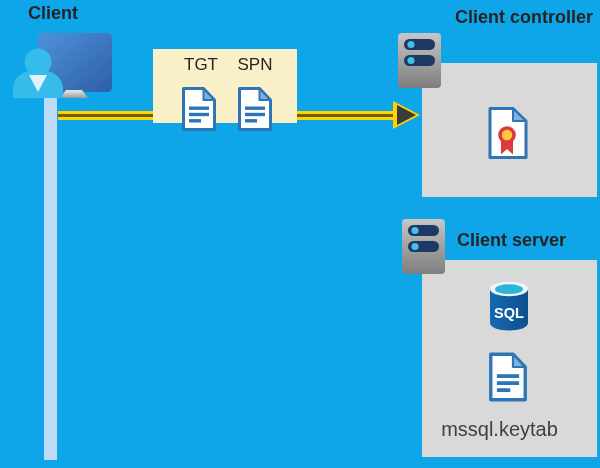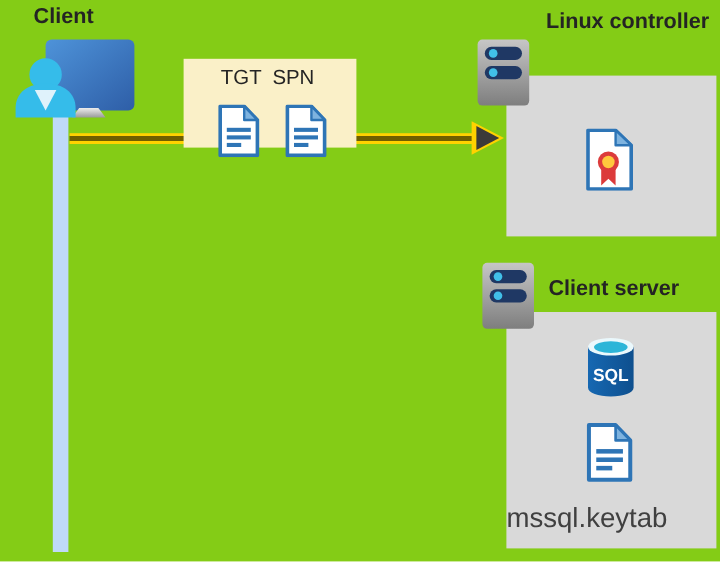--- a/index.html
+++ b/index.html
@@ -1,17 +1,17 @@
 <!DOCTYPE html>
 <html style="--highlight-box: #FAF0C8; --arrow-yellow: #FFD200; --arrow-core: #6E6000; --arrowhead-dark: #3B3B39; --client-line-blue: #BFDAF7; --container-gray: #D9D9D9; --doc-blue: #2E75B6; --doc-fold-blue: #7EB3DF; --server-bar-navy: #1F3864; --server-dot-cyan: #41C0E8; --person-cyan: #35BCEA; --person-collar: #DFF2FB; --monitor-blue-light: #4E93D9; --monitor-blue-dark: #2E5EA7; --sql-body-light: #1668B2; --sql-body-dark: #0E4F8E; --sql-top-cyan: #2CB5D8; --cert-ribbon-red: #DC3B3B; --cert-seal-yellow: #FFC83D; --text-dark: #242424; --text-gray: #404040;"><head>
 <meta charset="utf-8">
 <style>
   html,body{margin:0;padding:0;background:#fff;}
   .canvas{
-    position:relative;width:600px;height:468px;background:#84cc16;overflow:hidden;
+    position:relative;width:600px;height:468px;background:#0ea5e9;overflow:hidden;
     font-family:"Liberation Sans","DejaVu Sans",sans-serif;
   }
   .abs{position:absolute;}
   .label{font-weight:bold;font-size:18px;line-height:22px;color:var(--text-dark);}
   .label-sm{font-weight:normal;font-size:17px;color:var(--text-dark);}
 
   .client-label{left:0;top:2px;width:106px;text-align:center;z-index:3;}
   .client-line{left:44px;top:96px;width:13px;height:364px;background:var(--client-line-blue);z-index:1;}
   .client-icon{left:8px;top:26px;width:108px;height:74px;z-index:2;}
 
@@ -25,35 +25,35 @@
     border-top:14px solid transparent;border-bottom:14px solid transparent;
   }
   .arrowhead-inner{
     left:397px;top:105px;width:0;height:0;z-index:3;
     border-left:19px solid var(--arrowhead-dark);
     border-top:10px solid transparent;border-bottom:10px solid transparent;
   }
 
   .ticket-box{left:153px;top:49px;width:144px;height:74px;background:var(--highlight-box);z-index:2;}
   .tgt-label{position:absolute;left:20px;top:6px;width:56px;text-align:center;}
-  .spn-label{position:absolute;left:74px;top:6px;width:56px;text-align:left;}
+  .spn-label{position:absolute;left:74px;top:6px;width:56px;text-align:center;}
   .doc1{position:absolute;left:28px;top:38px;width:36px;height:44px;}
   .doc2{position:absolute;left:84px;top:38px;width:36px;height:44px;}
 
   .dc-box{left:422px;top:63px;width:175px;height:134px;background:var(--container-gray);z-index:1;}
   .dc-server{left:397px;top:32px;width:45px;height:57px;z-index:2;}
   .dc-label{left:455px;top:6px;width:142px;z-index:3;}
   .cert-icon{left:488px;top:107px;width:40px;height:52px;z-index:2;}
 
   .lx-box{left:422px;top:260px;width:175px;height:197px;background:var(--container-gray);z-index:1;}
   .lx-server{left:401px;top:218px;width:45px;height:57px;z-index:2;}
   .lx-label{left:457px;top:229px;width:142px;white-space:nowrap;z-index:3;}
   .sql-icon{left:489px;top:281px;width:40px;height:50px;z-index:2;}
   .doc3{left:488px;top:352px;width:40px;height:50px;z-index:2;}
-  .keytab-label{left:422px;top:418px;width:155px;text-align:left;font-size:23px;color:var(--text-gray);z-index:2;}
+  .keytab-label{left:422px;top:418px;width:155px;text-align:center;font-size:20px;color:var(--text-gray);z-index:2;}
 </style>
 </head>
 <body>
 
 <div class="canvas">
 
   <svg width="0" height="0" style="position:absolute" aria-hidden="true">
     <defs>
       <linearGradient id="gradMonitor" x1="0" y1="0" x2="1" y2="1">
         <stop offset="0" style="stop-color:var(--monitor-blue-light)"></stop>
@@ -110,21 +110,21 @@
       </svg>
     <svg class="doc2">
         <use href="#sym-doc"></use>
       </svg>
   </div>
 
   <div class="abs dc-box"></div>
   <svg class="abs dc-server">
       <use href="#sym-server"></use>
     </svg>
-  <div class="abs label dc-label">Linux controller</div>
+  <div class="abs label dc-label">Client controller</div>
   <svg class="abs cert-icon" viewBox="0 0 40 52">
     <path d="M2 1.5 h23 L38 14 v36.5 h-36 z" fill="#fff" stroke="var(--doc-blue)" stroke-width="3" stroke-linejoin="round"></path>
     <path d="M25 1.5 L25 14 L38 14 Z" fill="var(--doc-fold-blue)" stroke="var(--doc-blue)" stroke-width="2" stroke-linejoin="round"></path>
     <path d="M13 33 v14.5 l6 -5.5 6 5.5 v-14.5 z" fill="var(--cert-ribbon-red)"></path>
     <circle cx="19" cy="28" r="8.8" fill="var(--cert-ribbon-red)"></circle>
     <circle cx="19" cy="28" r="5.2" fill="var(--cert-seal-yellow)"></circle>
   </svg>
 
   <div class="abs lx-box"></div>
   <svg class="abs lx-server">

